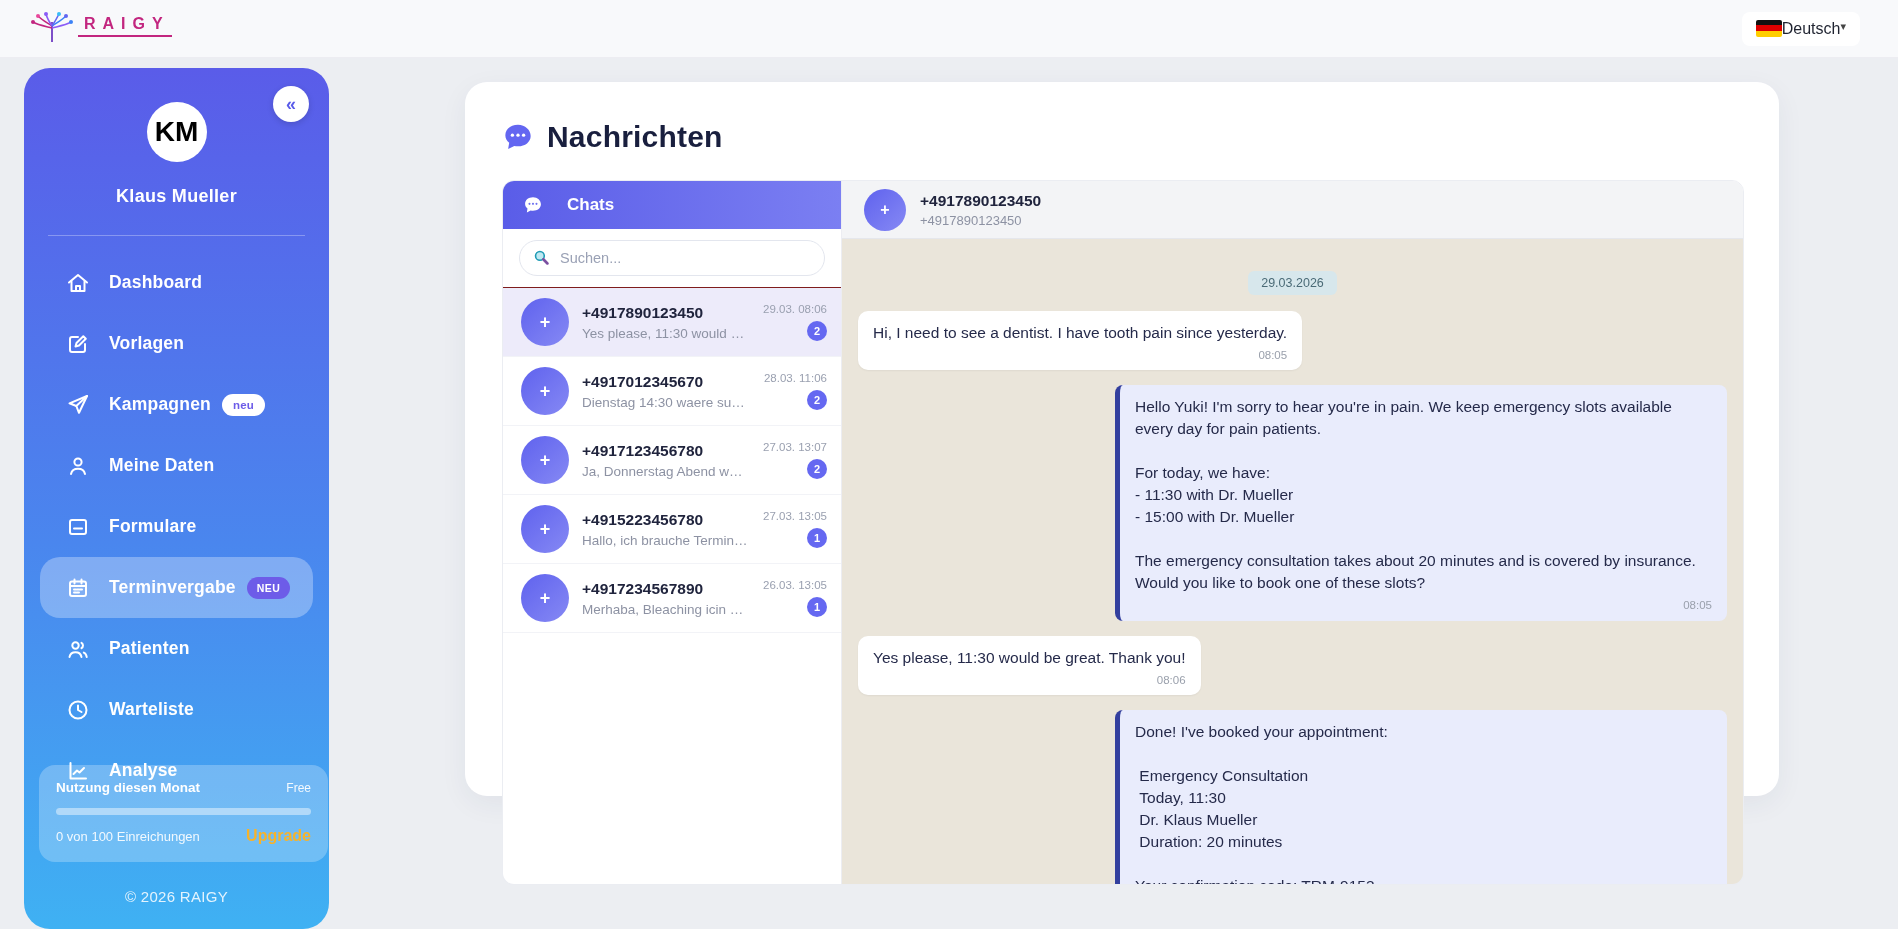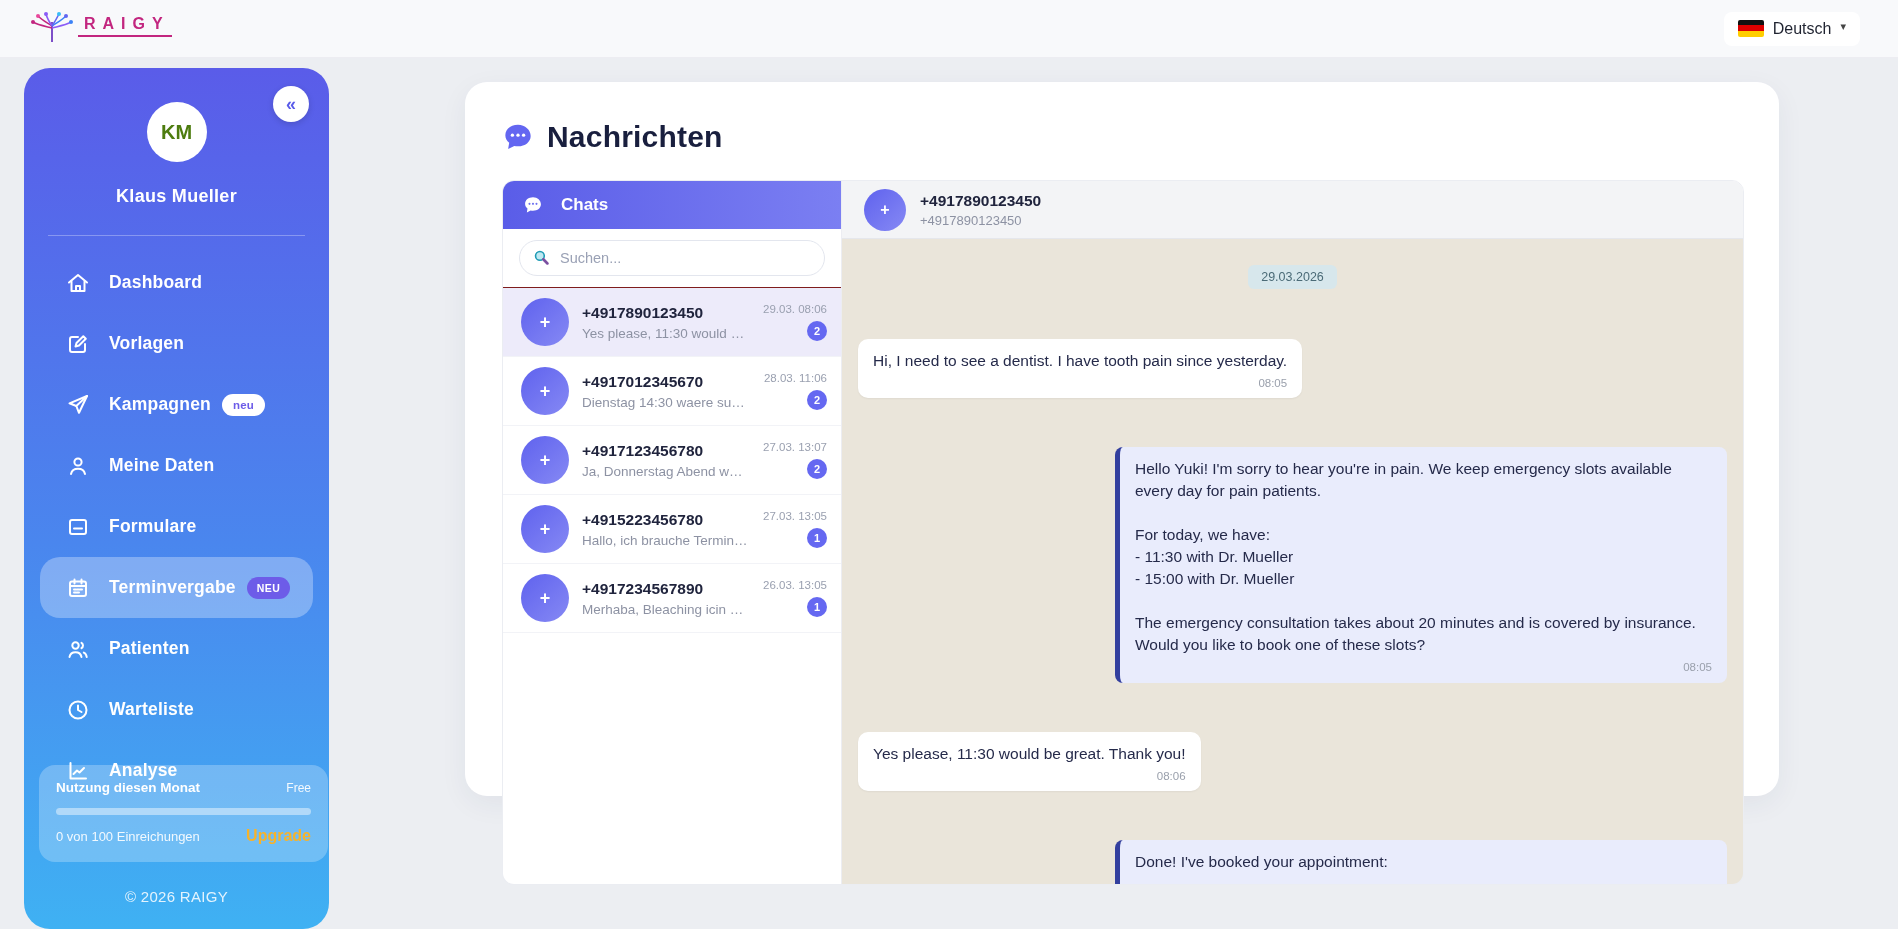--- a/index.html
+++ b/index.html
@@ -17,21 +17,21 @@
     background:#f8f9fb; border-bottom:1px solid #ededf2;
     display:flex; align-items:center; justify-content:space-between;
     padding:0 38px 0 26px; z-index:5;
   }
   .brand { display:flex; flex-direction:row; align-items:center; cursor:pointer; }
   .brand-word {
     font-size:16px; font-weight:700; letter-spacing:7px; color:#c2267f;
     border-bottom:2px solid #c2267f; padding:0 2px 2px 6px; margin-top:-6px;
   }
   .lang {
-    display:flex; gap:9px; background:#fff;
+    display:flex; background:#fff;
     border-radius:8px; padding:8px 14px; cursor:pointer;
   }
   .flag { width:26px; height:17px; border-radius:2px; overflow:hidden; display:flex; flex-direction:column; }
   .flag div { flex:1; }
   .flag .b1{background:#111;} .flag .b2{background:#d00;} .flag .b3{background:#ffce00;}
   .lang-label { font-size:16px; color:#1f2330; }
   .caret { font-size:11px; color:#444; }
 
   
   .sidebar {
@@ -43,21 +43,21 @@
   .collapse-btn {
     position:absolute; top:18px; right:20px; width:36px; height:36px; border-radius:50%;
     background:#fff; color:#5a5ce9; font-size:18px; font-weight:700;
     display:flex; align-items:center; justify-content:center; cursor:pointer;
     box-shadow:0 2px 6px rgba(0,0,0,.15);
   }
   .profile { padding-top:34px; text-align:center; }
   .avatar-big {
     width:60px; height:60px; border-radius:50%; background:#fff; margin:0 auto;
     display:flex; align-items:center; justify-content:center;
-    color:#4d7c0f; font-weight:700; font-size:20px;
+    color:#000000; font-weight:700; font-size:28px;
   }
   .profile-name { margin-top:24px; font-weight:700; font-size:18px; letter-spacing:.3px; }
   .side-divider { height:1px; background:rgba(255,255,255,.3); margin:28px 24px 10px 24px; }
   .nav { margin-top:16px; }
   .nav-item {
     display:flex; align-items:center; height:61px; padding:0 18px 0 42px;
     cursor:pointer; font-weight:600; font-size:17.5px; letter-spacing:.2px;
   }
   .nav-item.active {
     margin:0 16px; padding-left:26px; border-radius:20px;
@@ -96,21 +96,21 @@
   .page-title { font-size:30px; font-weight:800; color:#191f3e; letter-spacing:.2px; }
 
   .chat-shell {
     display:flex; height:705px; border-radius:12px; overflow:hidden;
     border:1px solid #ebedf2;
   }
 
   
   .chat-list { width:339px; flex:0 0 339px; display:flex; flex-direction:column; background:#fff; border-right:1px solid #ecedf2; }
   .chat-list-header {
-    height:48px; flex:0 0 48px; display:flex; align-items:center; gap:18px;
+    height:48px; flex:0 0 48px; display:flex; align-items:center; gap:24px;
     background:linear-gradient(90deg,#5a5de8, #7b7ff2);
     color:#fff; font-weight:700; font-size:17px; padding:0 20px;
   }
   .chat-list-header svg { width:20px; height:20px; display:block; }
   .search-row { padding:11px 16px; border-bottom:1px solid #7f1d1d; background:#fff; }
   .search-box { position:relative; }
   .search-box svg { position:absolute; left:13px; top:8px; width:19px; height:19px; }
   .search-input {
     width:100%; height:36px; border:1px solid #e3e6ee; border-radius:18px;
     padding:0 14px 0 40px; font-size:14.5px; color:#333; outline:none;
@@ -146,22 +146,22 @@
   }
   .conv-avatar {
     width:42px; height:42px; border-radius:50%;
     background:linear-gradient(135deg,#5f62ee,#8689f4);
     color:#fff; display:flex; align-items:center; justify-content:center;
     font-size:16px; font-weight:700;
   }
   .conv-title { font-size:15.5px; font-weight:700; color:#20243d; }
   .conv-subtitle { font-size:13px; color:#8d92a3; margin-top:3px; }
   .conv-body {
-    flex:1; background:#eae5da; padding:18px 16px; overflow:hidden;
-    display:flex; flex-direction:column;gap:34px;
+    flex:1; background:#eae5da; padding:24px 16px; overflow:hidden;
+    display:flex; flex-direction:column;
   }
   .date-chip {
     align-self:center; background:#d7e7ec; color:#4b6b77; font-size:12.5px;
     padding:5px 13px; border-radius:6px; margin:8px 0 16px;
   }
   .msg { max-width:612px; border-radius:10px; padding:11px 15px 7px; margin-bottom:15px;
          font-size:15.5px; line-height:1.42; color:#252a4a; white-space:pre-wrap; }
   .msg.in  { align-self:flex-start; background:#fff; box-shadow:0 1px 2px rgba(0,0,0,.05); }
   .msg.out { align-self:flex-end; background:#e9ecfc; border-left:5px solid #333f9e; border-radius:8px; }
   .msg-time { font-size:11.5px; color:#9aa0ac; text-align:right; margin-top:3px; white-space:normal; }

